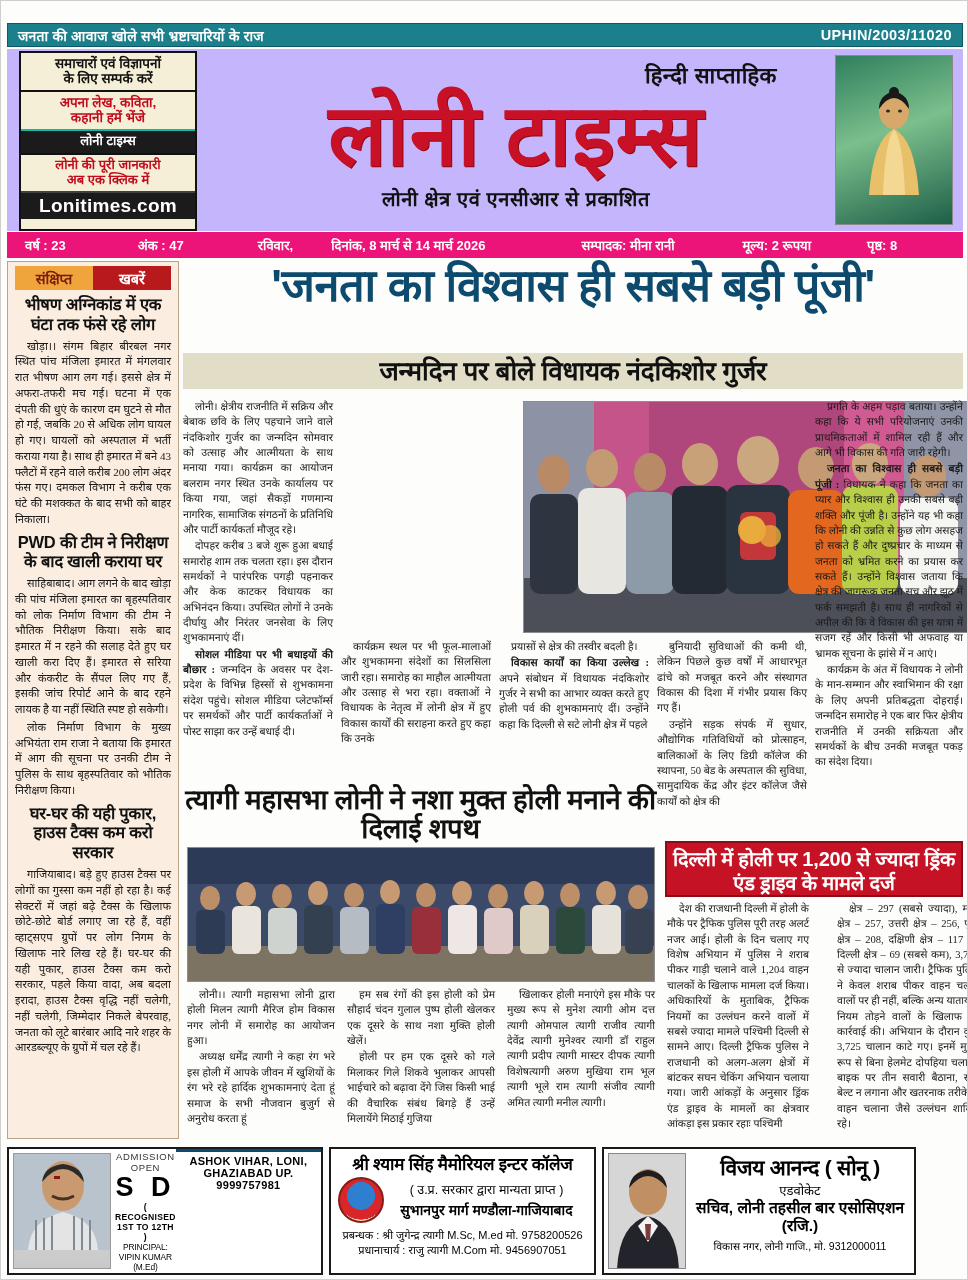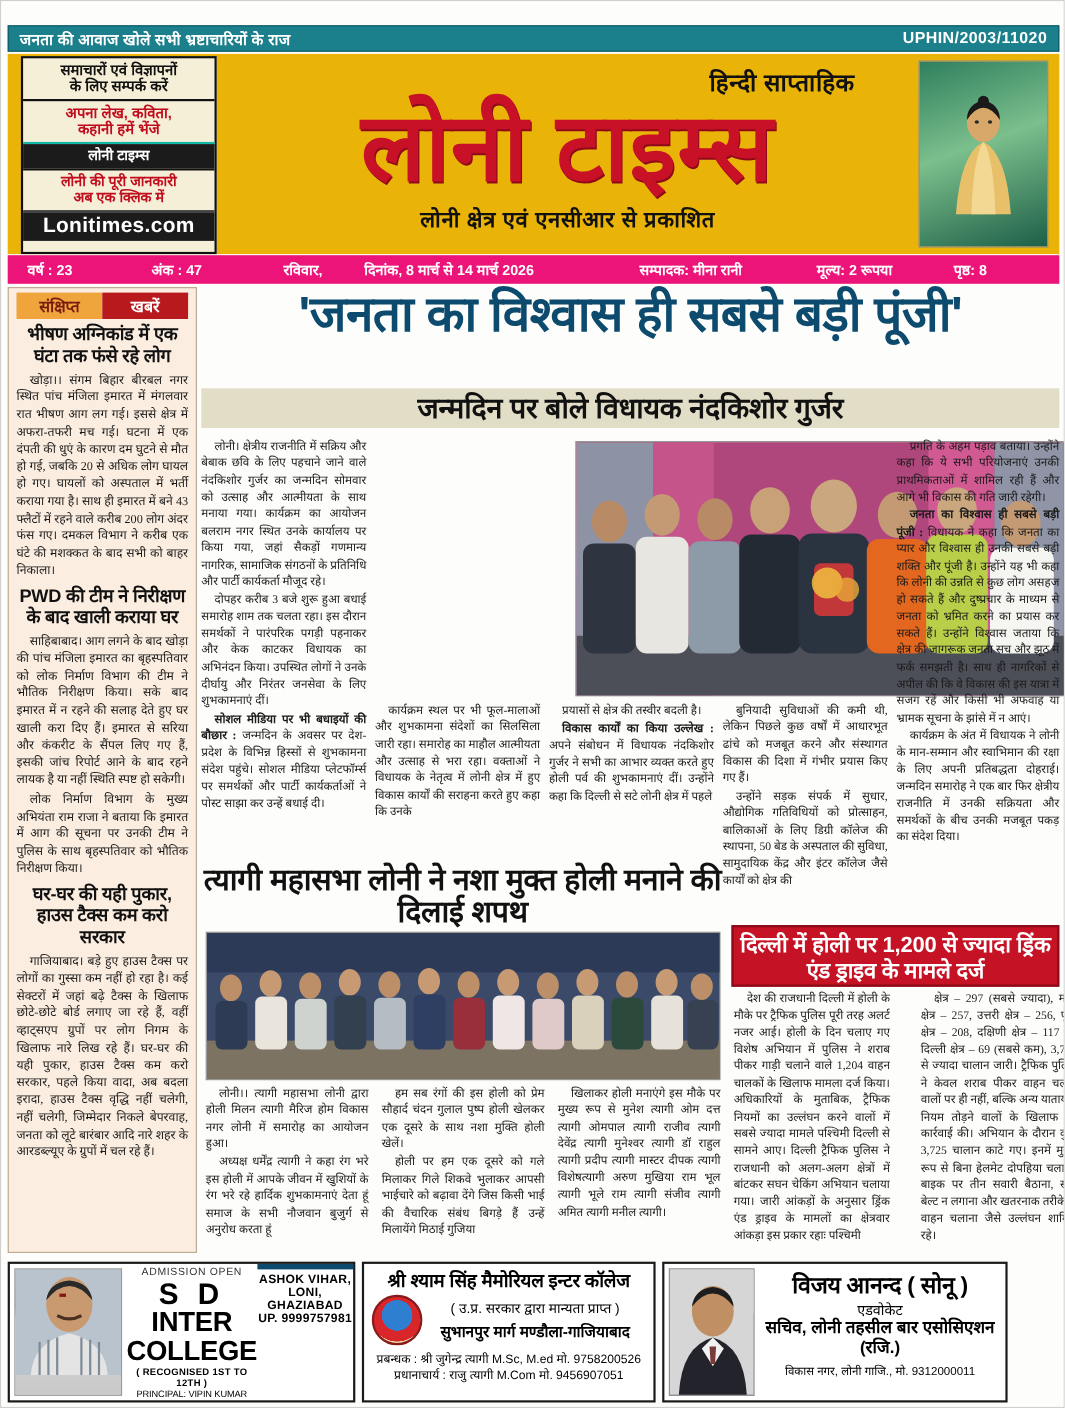--- a/index.html
+++ b/index.html
@@ -31,21 +31,21 @@
   }
   .topstrip .regno {
     color: #ffffff; font-weight: bold; font-size: 14.5px;
     letter-spacing: .4px;
   }
 
   
   .masthead {
     position: absolute; left: 6px; top: 48px;
     width: 956px; height: 182px;
-    background: #eab308;
+    background: #c4b5fd;
     display: flex;
   }
   .mast-left {
     width: 178px; margin-left: 12px; margin-top: 2px;
     border: 2px solid #111; background: #f6efd8;
     display: flex; flex-direction: column;
   }
   .ml-row { text-align: center; line-height: 1.12; padding: 2px 2px; }
   .ml-a { font-size: 13.5px; font-weight: bold; color: #111; border-bottom: 2px solid #111; padding: 3px 2px 4px; }
   .ml-b { font-size: 13.5px; font-weight: bold; color: #c00d1e; border-bottom: 2px solid #14b8a6; padding: 3px 2px 4px; }
@@ -225,21 +225,21 @@
   .ad1-inner { display: flex; height: 100%; flex-direction: row; }
   .ad1-top { display: flex; flex: 1; }
   .ad1-photo { width: 98px; margin: 4px; border: 1px solid #999;
     background: linear-gradient(180deg,#9aa6b4 0%,#6e7b8c 30%,#d8d8d8 40%,#c9c9c9 100%); position: relative; overflow: hidden; }
   .ad1-txt { flex: 1; text-align: center; padding-top: 2px; }
   .ad-open { font-size: 9.5px; letter-spacing: .6px; color: #333; }
   .ad-sd { font-size: 27px; font-weight: bold; letter-spacing: 5px; line-height: 1.05; }
   .ad-ic { font-size: 25px; font-weight: bold; letter-spacing: -.3px; line-height: 1.02; }
   .ad-rec { font-size: 8.6px; font-weight: bold; letter-spacing: .3px; margin-top: 1px; }
   .ad-line { font-size: 8.4px; letter-spacing: -.1px; }
-  .ad1-foot { border-top: 5px solid #0c4a6e; font-size: 11px; font-weight: bold;
+  .ad1-foot { border-top: 3px solid #0c4a6e; font-size: 11px; font-weight: bold;
     text-align: center; padding: 3px 0 2px; letter-spacing: .3px; }
 
   .ad2-inner { padding: 3px 5px; text-align: center; height: 100%; }
   .ad2-t1 { font-size: 17px; font-weight: bold; letter-spacing: -.2px; }
   .ad2-mid { display: flex; align-items: center; margin-top: 2px; }
   .ad2-logo { width: 46px; height: 46px; border-radius: 50%;
     background: radial-gradient(circle at 50% 40%, #2f7fd0 0 42%, #d8262b 43% 72%, #f0e0b0 73% 100%);
     border: 2px solid #8a1b1b; flex: none; margin-left: 2px; }
   .ad2-midtxt { flex: 1; }
   .ad2-t2 { font-size: 12.5px; }
@@ -474,21 +474,20 @@
                 <line x1="38" y1="62" x2="38" y2="96"></line>
                   <line x1="60" y1="62" x2="60" y2="96"></line>
                 <line x1="68" y1="64" x2="68" y2="96"></line>
                   <line x1="76" y1="66" x2="76" y2="96"></line>
               </g>
             </svg>
           </div>
           <div class="ad1-txt">
             <div class="ad-open">ADMISSION OPEN</div>
             <div class="ad-sd">S D</div>
-            <div class="ad-ic">INTER COLLEGE</div>
             <div class="ad-rec">( RECOGNISED 1ST TO 12TH )</div>
             <div class="ad-line">PRINCIPAL: VIPIN KUMAR (M.Ed) 9999957981</div>
             <div class="ad-line">MANEGER: KRISHANPAL SINGH  9873998598</div>
           </div>
         </div>
         <div class="ad1-foot">ASHOK VIHAR,  LONI,  GHAZIABAD UP.  9999757981</div>
       </div>
     </div>
 
     <div class="ad ad2">

